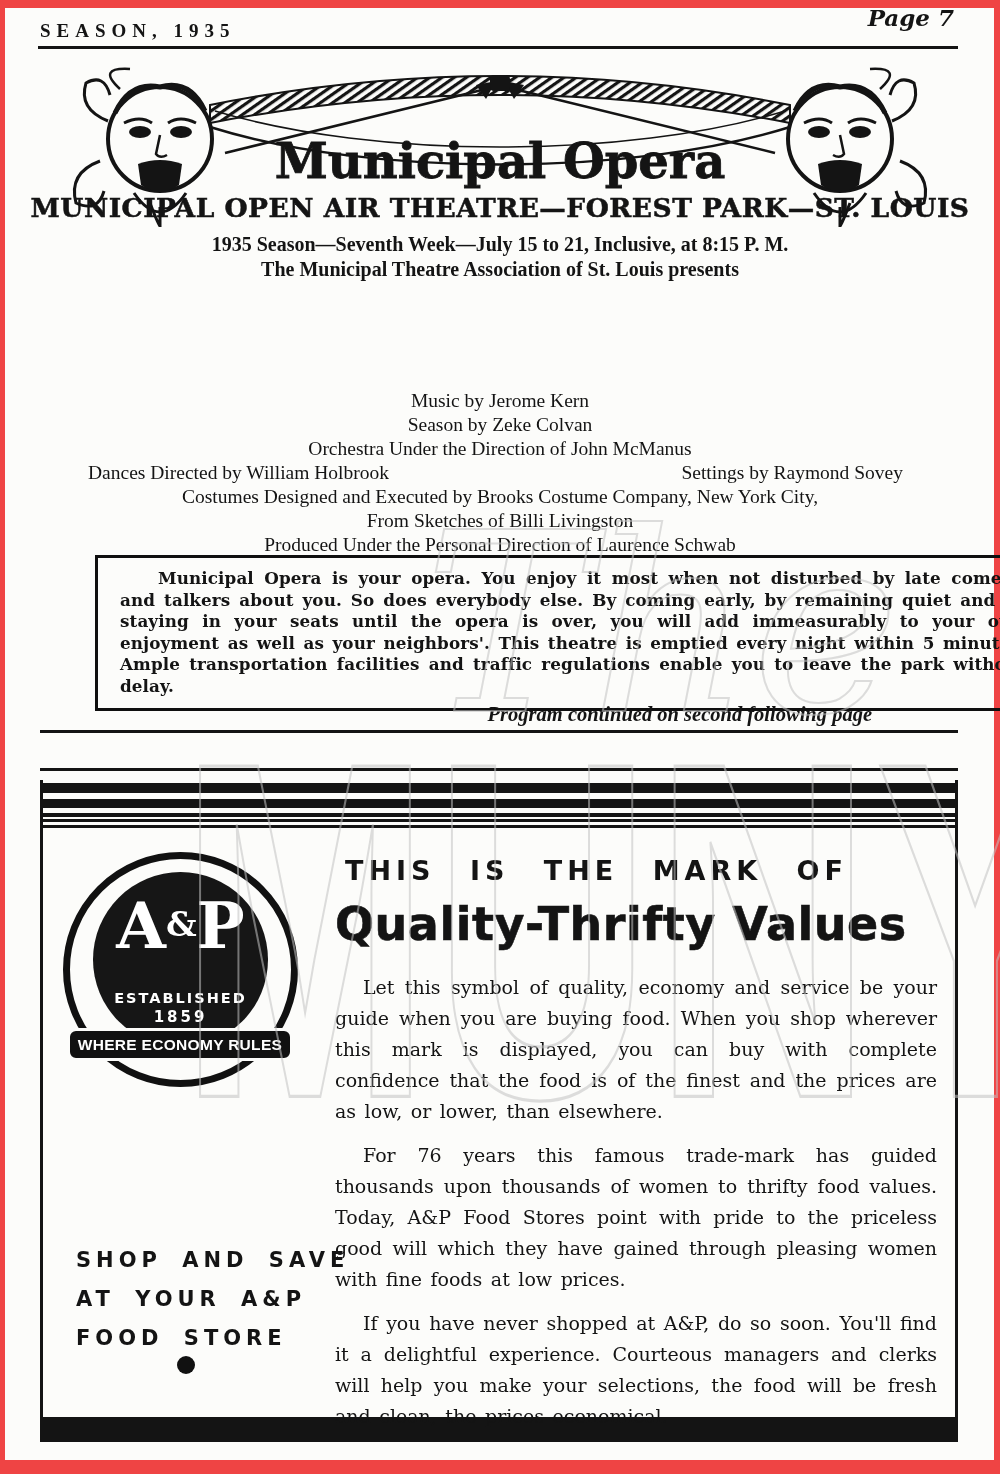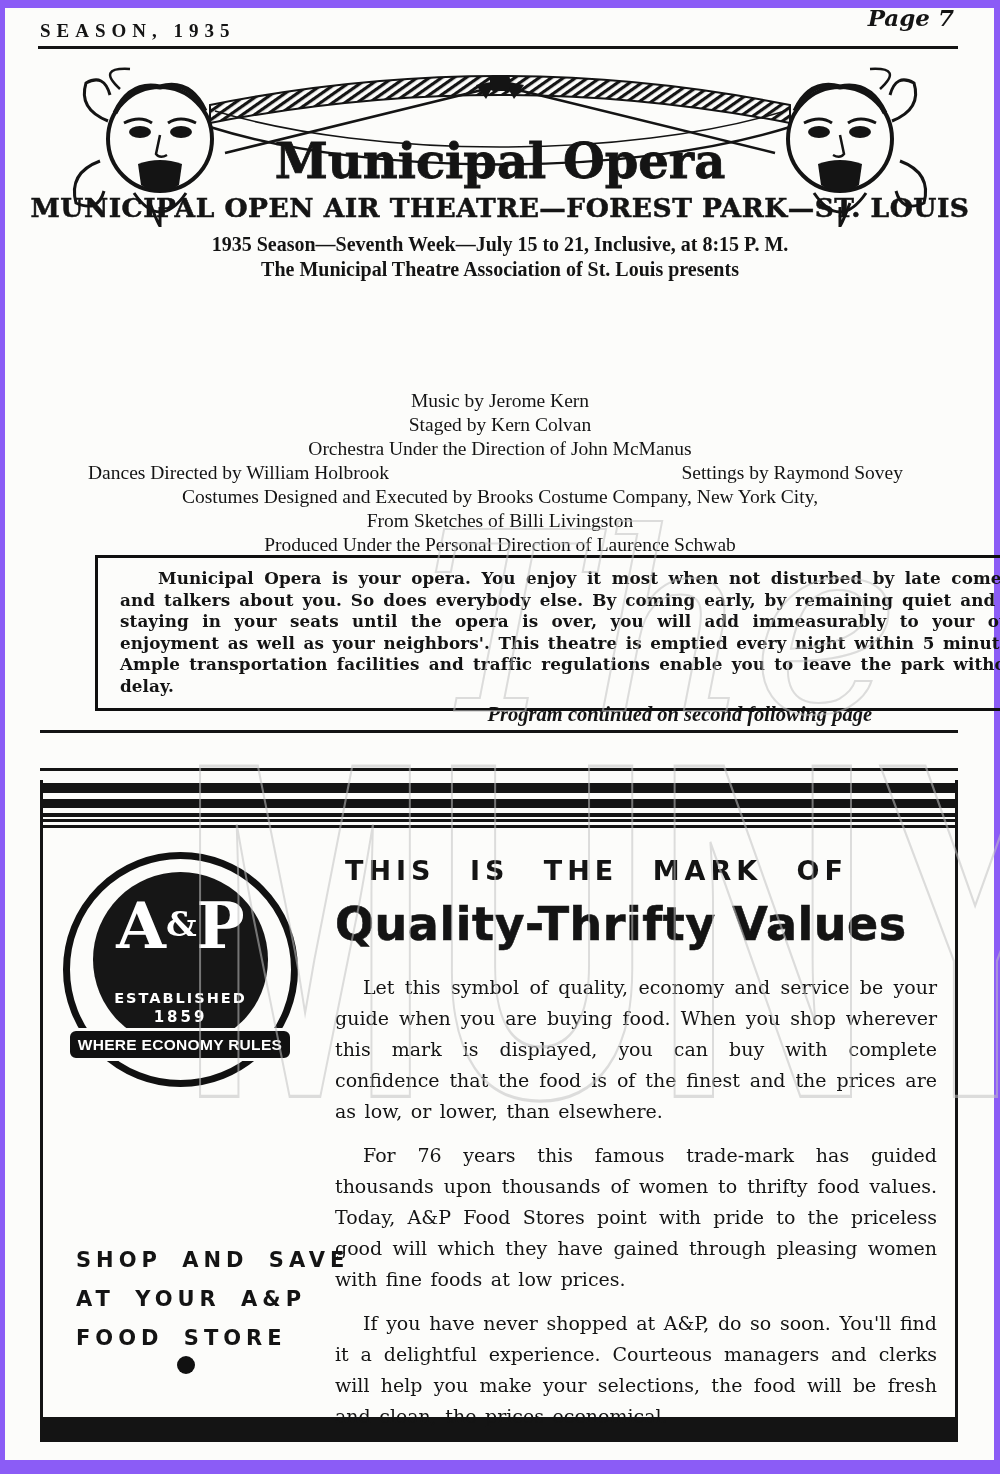--- a/index.html
+++ b/index.html
@@ -1,16 +1,16 @@
 <!DOCTYPE html>
 <html><head>
 <meta charset="utf-8">
 <style>
   html,body{margin:0;padding:0;background:#2a2a2a;}
-  .page{position:relative;width:1000px;height:1474px;background:#8b5cf6;overflow:hidden;
+  .page{position:relative;width:1000px;height:1474px;background:#ef4444;overflow:hidden;
         font-family:"Liberation Serif",serif;color:#141414;}
   .sheet{position:absolute;top:8px;left:5px;right:6px;bottom:14px;background:#fcfcfa;}
   .content{position:absolute;inset:0;z-index:2;}
   .abs{position:absolute;}
   .ctr{left:0;right:0;text-align:center;}
   .rule{background:#141414;}
 
   
   .season{left:40px;top:20px;font-family:"Liberation Serif",serif;font-weight:700;
           font-size:19px;letter-spacing:6px;}
@@ -138,21 +138,21 @@
       <use href="#maskface"></use>
       <use href="#maskface" transform="translate(880,0) scale(-1,1)"></use>
     </svg>
 
     <div class="abs ctr mo-title">Municipal Opera</div>
     <div class="abs ctr venue">MUNICIPAL OPEN AIR THEATRE—FOREST PARK—ST. LOUIS</div>
     <div class="abs ctr week">1935 Season—Seventh Week—July 15 to 21, Inclusive, at 8:15 P. M.</div>
     <div class="abs ctr presents">The Municipal Theatre Association of St. Louis presents</div>
 
     <div class="abs ctr credit c2">Music by Jerome Kern</div>
-    <div class="abs ctr credit c3">Staged by Kern Colvan</div>
+    <div class="abs ctr credit c3">Season by Zeke Colvan</div>
     <div class="abs ctr credit c4">Orchestra Under the Direction of John McManus</div>
     <div class="abs crow credit">
       <span>Dances Directed by William Holbrook</span>
       <span>Settings by Raymond Sovey</span>
     </div>
     <div class="abs ctr credit c5">Costumes Designed and Executed by Brooks Costume Company, New York City,</div>
     <div class="abs ctr credit c6">From Sketches of Billi Livingston</div>
     <div class="abs ctr credit c7">Produced Under the Personal Direction of Laurence Schwab</div>
 
     <div class="abs notice">

